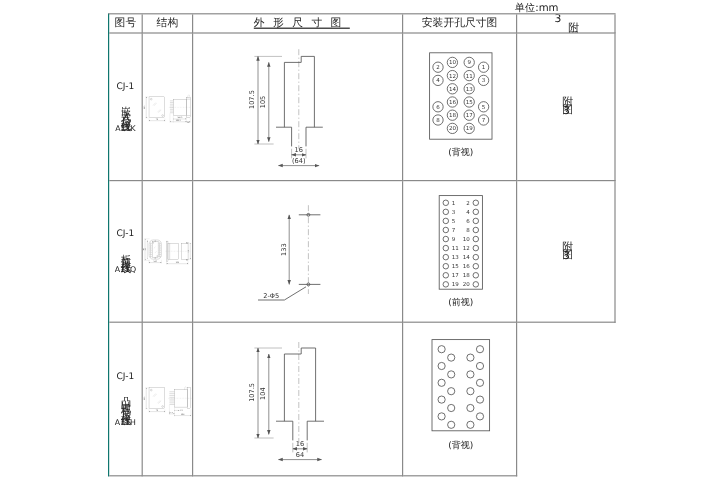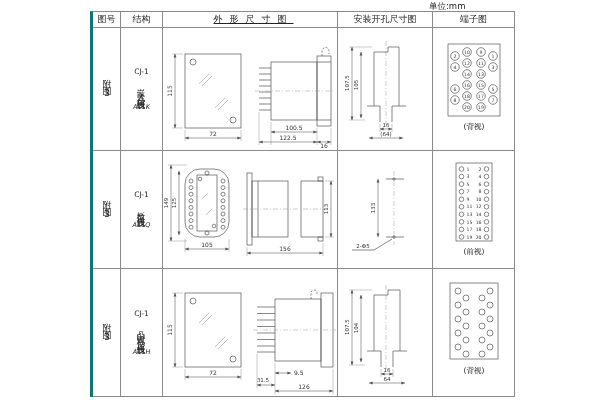--- a/index.html
+++ b/index.html
@@ -2,30 +2,30 @@
 <html><head>
 <meta charset="utf-8">
 <style>
   html,body{margin:0;padding:0;}
   body{width:600px;height:400px;background:#fff;position:relative;
        font-family:"DejaVu Sans","Liberation Sans",sans-serif;color:#222;}
   .unit{position:absolute;left:429px;top:1px;font-size:8.5px;}
   .tbl{position:absolute;left:90px;top:11px;display:grid;
        grid-template-columns:28px 42px 175px 95px 82px;
        grid-template-rows:16px 123px 118px 128px;
-       border-top:1px solid #8a8a8a;border-left:3px solid #0f766e;background:#fff;}
+       border-top:1px solid #8a8a8a;border-left:1px solid #0f766e;background:#fff;}
   .cell{border-right:1px solid #8a8a8a;border-bottom:1px solid #8a8a8a;
         display:flex;align-items:center;justify-content:center;overflow:hidden;}
   .hdr{font-size:9px;white-space:nowrap;}
   .sp{letter-spacing:7px;text-indent:7px;text-decoration:underline;}
   .vtext{writing-mode:vertical-rl;text-orientation:upright;font-size:9px;letter-spacing:8px;}
   .vtext2{writing-mode:vertical-rl;text-orientation:upright;font-size:8.5px;letter-spacing:2.5px;}
   .struct{display:flex;flex-direction:column;align-items:center;gap:6px;}
   .model{font-size:7.5px;}
-  .code{font-size:6.5px;font-style:italic;}
+  .code{font-size:6.5px;}
   svg{display:block;}
   .draw line,.draw path,.draw rect,.draw circle,.draw polyline{stroke:#555;fill:none;stroke-width:.7;}
   .dim{stroke:#555 !important;stroke-width:.55 !important;
        marker-start:url(#ar);marker-end:url(#ar);}
   .ext{stroke:#8a8a8a !important;stroke-width:.45 !important;}
   .cl{stroke:#999 !important;stroke-width:.5 !important;stroke-dasharray:5 2 1 2;}
   .hatch{stroke:#8f8f8f !important;stroke-width:.55 !important;}
   .dash{stroke-dasharray:2 1.5;}
   .dimtxt{font-size:6px;fill:#333;stroke:none;font-family:"DejaVu Sans",sans-serif;}
   .dimtxt.sm{font-size:5.5px;}
@@ -44,21 +44,20 @@
 </svg>
 
 <div class="unit">单位:mm</div>
 
 <div class="tbl">
 
   <div class="cell hdr">图号</div>
   <div class="cell hdr">结构</div>
   <div class="cell hdr sp">外形尺寸图</div>
   <div class="cell hdr">安装开孔尺寸图</div>
-  <div class="cell hdr">端子图</div>
 
   <div class="cell">
     <div class="vtext">附图3</div>
   </div>
   <div class="cell">
     <div class="struct">
       <div class="model">CJ-1</div>
       <div class="vtext2">嵌入式后接线</div>
       <div class="code">A11K</div>
     </div>

